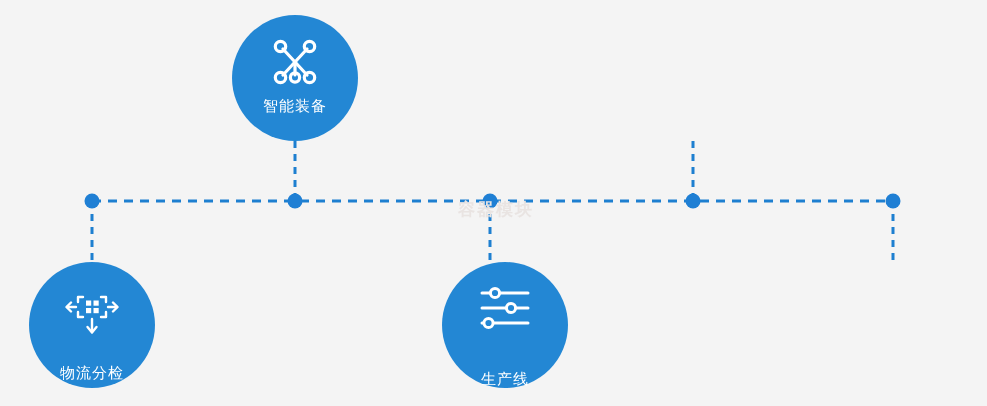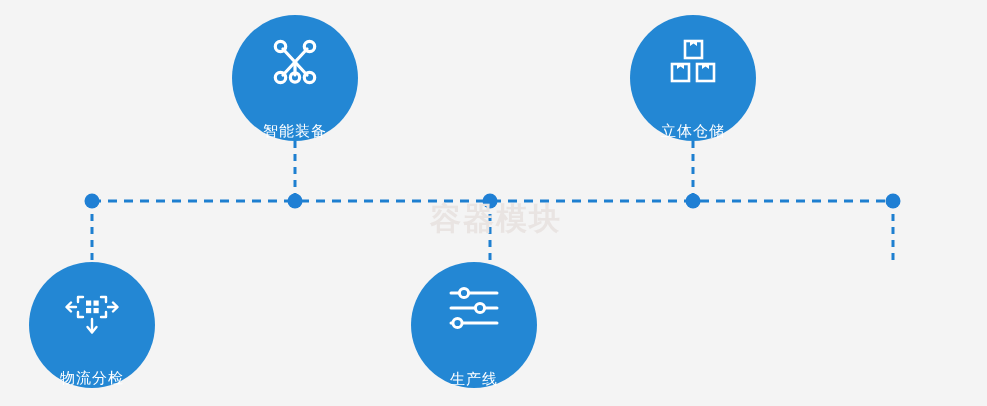--- a/index.html
+++ b/index.html
@@ -13,38 +13,38 @@
 
   
   #connectors{position:absolute;left:0;top:0;width:987px;height:406px;}
 
   
   .watermark{
     position:absolute;
     left:426px;top:198px;
     width:140px;
     text-align:center;
-    font-size:31px;
+    font-size:17px;
     letter-spacing:2px;
     color:#e9e4e2;
     font-weight:600;
     white-space:nowrap;
     user-select:none;
   }
 
   
   .node{
     position:absolute;
     width:126px;height:126px;
     border-radius:50%;
     background:#2387d4;
     display:flex;
     flex-direction:column;
     align-items:center;
-    justify-content:space-between;
+    justify-content:flex-start;
     box-sizing:border-box;
   }
   .node .icon-wrap{
     margin-top:22px;
     width:56px;height:50px;
     display:flex;align-items:center;justify-content:center;
   }
   .node .icon-wrap svg{display:block;}
   .node .node-label{
     margin-top:10px;
@@ -92,33 +92,20 @@
         <circle cx="10.5" cy="9.5" r="5.2" fill="none"></circle>
         <circle cx="39.5" cy="9.5" r="5.2" fill="none"></circle>
         <circle cx="10.5" cy="40.5" r="5.2" fill="none"></circle>
         <circle cx="39.5" cy="40.5" r="5.2" fill="none"></circle>
         <circle cx="25" cy="40.5" r="4.6" fill="none"></circle>
       </svg>
     </span>
     <span class="node-label">智能装备</span>
   </div>
 
-  <div class="node top" style="left:630px;top:15px;">
-    <span class="icon-wrap">
-      <svg width="50" height="46" viewBox="0 0 50 46" fill="none" stroke="#ffffff" stroke-width="2.6">
-        <rect x="17" y="2" width="17" height="17"></rect>
-        <path d="M22 2 v5 l3.5 -2.5 L29 7 V2" fill="#ffffff" stroke="none"></path>
-        <rect x="4" y="25" width="17" height="17"></rect>
-        <path d="M9 25 v5 l3.5 -2.5 L16 30 V25" fill="#ffffff" stroke="none"></path>
-        <rect x="29" y="25" width="17" height="17"></rect>
-        <path d="M34 25 v5 l3.5 -2.5 L41 30 V25" fill="#ffffff" stroke="none"></path>
-      </svg>
-    </span>
-    <span class="node-label">立体仓储</span>
-  </div>
 
   <div class="node bottom" style="left:29px;top:262px;">
     <span class="icon-wrap">
       <svg width="54" height="48" viewBox="0 0 54 48" fill="none" stroke="#ffffff" stroke-width="2.4" stroke-linecap="round" stroke-linejoin="round">
 
         <path d="M18 10 h-5 v5"></path>
         <path d="M36 10 h5 v5"></path>
         <path d="M18 30 h-5 v-5"></path>
         <path d="M36 30 h5 v-5"></path>
 
@@ -133,21 +120,21 @@
         <line x1="43" y1="20" x2="52" y2="20"></line>
         <polyline points="48,15.5 52.5,20 48,24.5"></polyline>
 
         <line x1="27" y1="32" x2="27" y2="45"></line>
         <polyline points="22.5,40 27,45.5 31.5,40"></polyline>
       </svg>
     </span>
     <span class="node-label">物流分检</span>
   </div>
 
-  <div class="node bottom" style="left:411px;top:262px;gap:12px;">
+  <div class="node bottom" style="left:442px;top:262px;gap:12px;">
     <span class="icon-wrap">
       <svg width="52" height="44" viewBox="0 0 52 44" fill="none" stroke="#ffffff" stroke-width="3" stroke-linecap="round">
         <line x1="3" y1="7" x2="49" y2="7"></line>
         <circle cx="16" cy="7" r="4.6" fill="#2387d4"></circle>
         <line x1="3" y1="22" x2="49" y2="22"></line>
         <circle cx="32" cy="22" r="4.6" fill="#2387d4"></circle>
         <line x1="3" y1="37" x2="49" y2="37"></line>
         <circle cx="9.5" cy="37" r="4.6" fill="#2387d4"></circle>
       </svg>
     </span>

